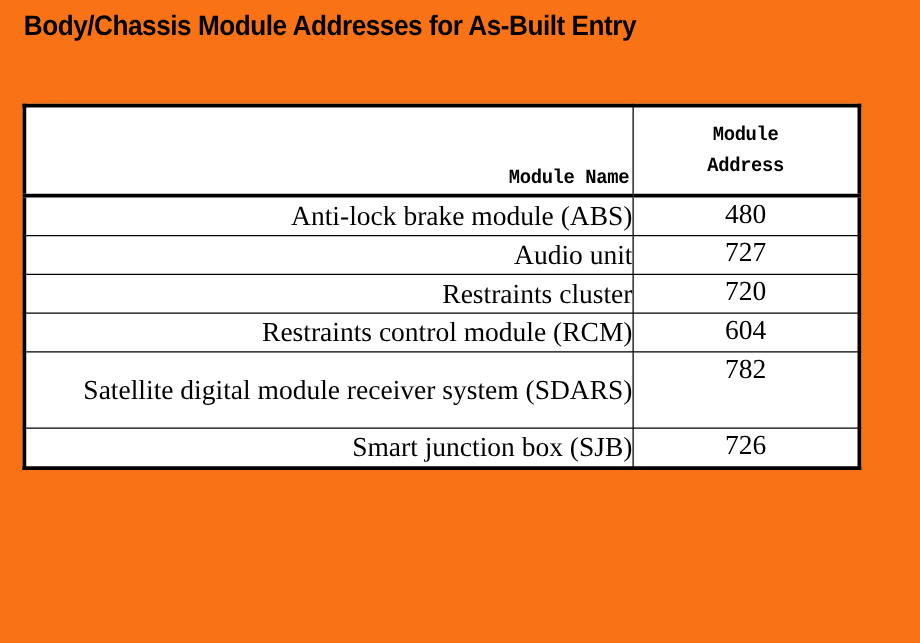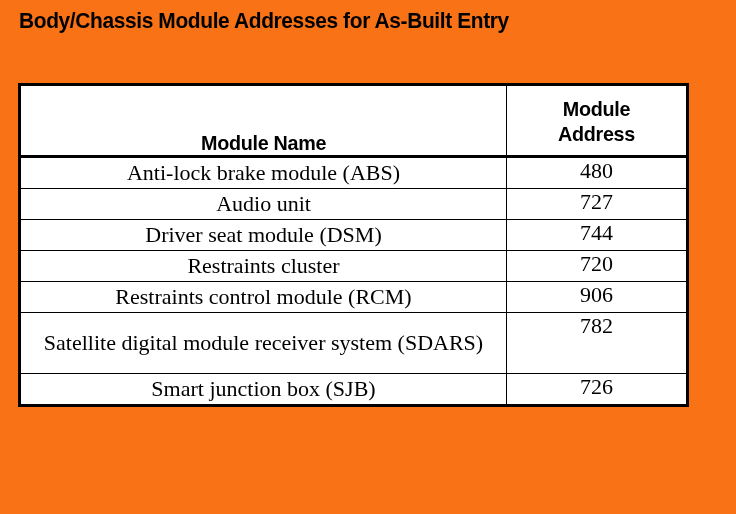--- a/index.html
+++ b/index.html
@@ -62,29 +62,29 @@
   table.addr-table td {
     border: 1.6px solid #000000;
     padding: 0;
     background: #ffffff;
   }
 
   
   thead tr.head-row th {
     height: 69px;
     border-bottom: 3px solid #000000;
-    font-family: Liberation Sans, sans-serif;
+    font-family: Liberation Mono, monospace;
     font-weight: bold;
-    font-size: 21px;
+    font-size: 16px;
     line-height: 25px;
     letter-spacing: -0.3px;
     color: #000000;
   }
   th.th-name {
-    text-align: center;
+    text-align: right;
     vertical-align: bottom;
     padding-bottom: 9px;
   }
   th.th-name .th-inner {
     display: inline-block;
     transform: scaleX(0.94);
   }
   th.th-addr {
     text-align: center;
     vertical-align: middle;
@@ -95,21 +95,21 @@
   }
 
   
   tbody tr td {
     font-family: "Liberation Serif", "DejaVu Serif", serif;
     font-size: 22px;
     line-height: 26px;
     color: #000000;
   }
   td.cell-name {
-    text-align: center;
+    text-align: right;
     vertical-align: middle;
     padding: 7px 8px 7px 10px;
     height: 30px;
   }
   td.cell-addr {
     text-align: center;
     vertical-align: top;
     padding-top: 8px;
   }
   tbody tr.row-tall td.cell-name { height: 60px; }
@@ -146,33 +146,29 @@
         <tr>
           <td class="cell-name nowrapcell">Anti-lock brake module (ABS)</td>
           <td class="cell-addr">480</td>
         </tr>
 
         <tr>
           <td class="cell-name nowrapcell">Audio unit</td>
           <td class="cell-addr">727</td>
         </tr>
 
-        <tr>
-          <td class="cell-name nowrapcell">Driver seat module (DSM)</td>
-          <td class="cell-addr">744</td>
-        </tr>
 
         <tr>
           <td class="cell-name nowrapcell">Restraints cluster</td>
           <td class="cell-addr">720</td>
         </tr>
 
         <tr>
           <td class="cell-name nowrapcell">Restraints control module (RCM)</td>
-          <td class="cell-addr">906</td>
+          <td class="cell-addr">604</td>
         </tr>
 
         <tr class="row-tall">
           <td class="cell-name wrapcell">Satellite digital module receiver system (SDARS)</td>
           <td class="cell-addr">782</td>
         </tr>
 
         <tr>
           <td class="cell-name nowrapcell">Smart junction box (SJB)</td>
           <td class="cell-addr">726</td>

